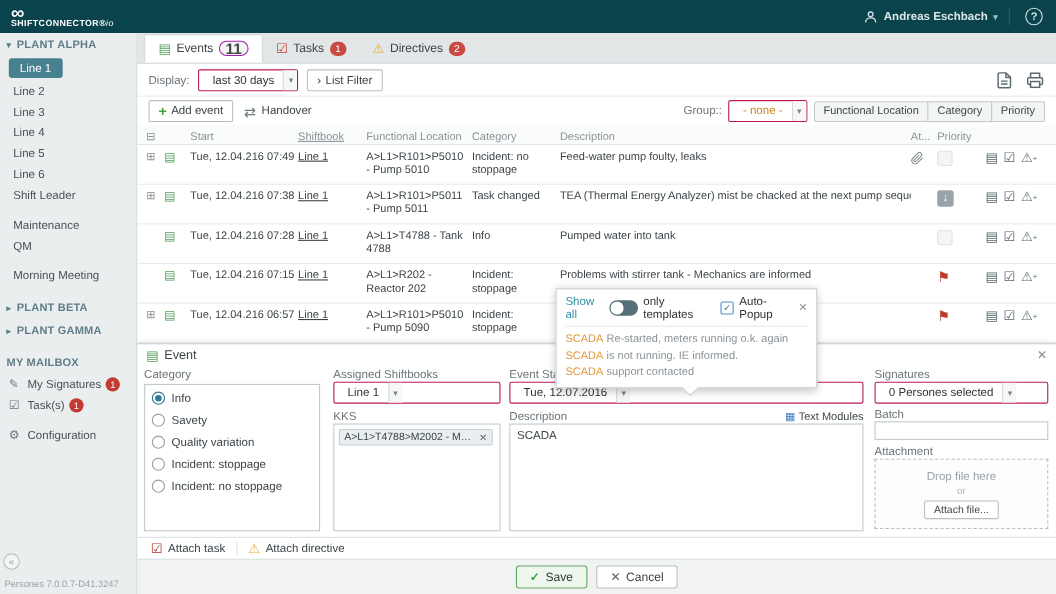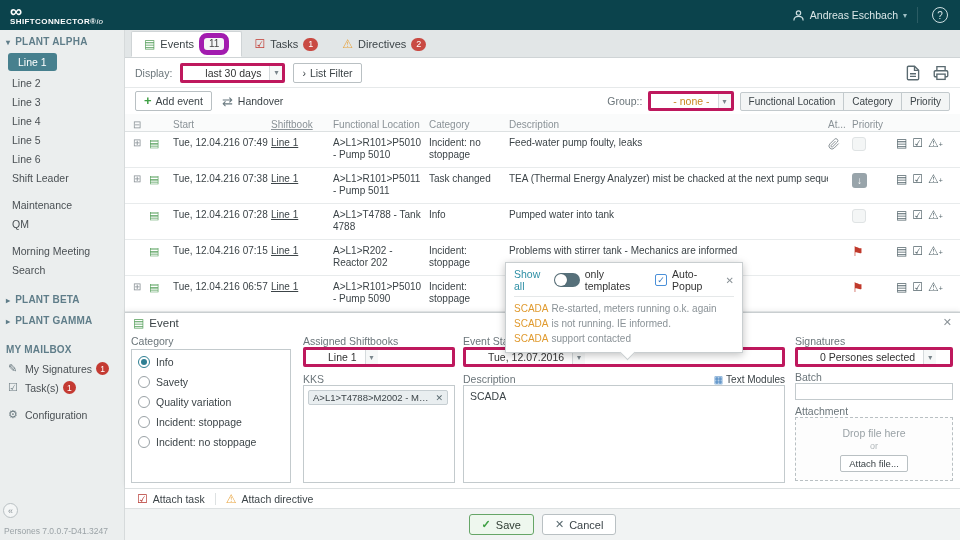--- a/index.html
+++ b/index.html
@@ -6,21 +6,21 @@
   html,body { width:960px; height:540px; overflow:hidden; }
   body { font-family:"Liberation Sans", sans-serif; font-size:11px; color:#333; background:#fff; }
   #app { position:relative; width:960px; height:540px; background:#fff; overflow:hidden; }
 
   
   .topbar { position:absolute; top:0; left:0; width:960px; height:30px; background:#0b434c; display:flex; align-items:center; }
   .brand { display:flex; flex-direction:column; justify-content:center; padding-left:10px; color:#fff; line-height:1; }
   .brand .inf { font-size:17px; font-weight:bold; line-height:13px; }
   .brand .bname { font-size:8px; font-weight:bold; letter-spacing:.4px; }
   .brand .bname i { font-weight:normal; font-style:italic; }
-  .topbar-right { margin-left:auto; display:flex; align-items:center; gap:10px; padding-right:12px; color:#cfe0e2; }
+  .topbar-right { margin-left:auto; display:flex; align-items:center; gap:10px; padding-right:12px; color:#cfe0e2;font-weight:bold; }
   .userbox { display:flex; align-items:center; gap:5px; font-size:10.5px; color:#dbe7e8; cursor:pointer; }
   .user-ico { width:13px; height:13px; }
   .chev-s { font-size:8px; color:#9fbfc4; }
   .help { width:16px; height:16px; border:1px solid #cfe0e2; border-radius:50%; font-size:10px; display:flex; align-items:center; justify-content:center; color:#dbe7e8; margin-left:4px; }
   .topdiv { width:1px; height:16px; background:#2b5c64; }
 
   
   .sidebar { position:absolute; top:30px; left:0; width:125px; height:510px; background:#ebeeee; border-right:1px solid #d6dadb; font-size:10.5px; color:#4a5054; }
   .sb-sec { font-size:10px; font-weight:bold; color:#5f7d89; padding:6px 6px 4px 6px; letter-spacing:.2px; cursor:pointer; }
   .sb-sec .arr { color:#5f7d89; font-size:8px; margin-right:2px; }
@@ -33,27 +33,27 @@
   .collapse-btn { position:absolute; left:3px; bottom:22px; width:15px; height:15px; border:1px solid #b9c0c3; border-radius:50%; color:#8a9297; font-size:9px; display:flex; align-items:center; justify-content:center; background:#f4f6f6; cursor:pointer; }
   .version { position:absolute; left:4px; bottom:4px; font-size:8.5px; color:#9aa2a6; }
 
   
   .tabstrip { position:absolute; top:30px; left:125px; width:835px; height:28px; background:#e2e6e7; border-bottom:1px solid #cfd4d6; display:flex; align-items:flex-end; padding-left:6px; }
   .tab { height:26px; display:flex; align-items:center; gap:5px; padding:0 12px; font-size:11px; color:#3c4448; cursor:pointer; }
   .tab.active { background:#fff; border:1px solid #cfd4d6; border-bottom:1px solid #fff; border-radius:2px 2px 0 0; }
   .tico-ev { color:#57a05c; font-size:12px; }
   .tico-task { color:#c23b33; font-size:12px; }
   .tico-dir { color:#e8a33d; font-size:12px; }
-  .cnt-l { background:#f4f6f6; border:5px solid #a21caf; color:#444; border-radius:8px; font-size:10px; padding:0 5px; line-height:12px; }
+  .cnt-l { background:#f4f6f6; border:1px solid #a21caf; color:#444; border-radius:8px; font-size:14px; padding:0 5px; line-height:12px;font-weight:bold; }
   .cnt-r { background:#c94a43; color:#fff; border-radius:8px; font-size:9px; padding:0 5px; line-height:13px; }
 
   
   .filterrow { position:absolute; top:58px; left:125px; width:835px; height:30px; background:#fff; border-bottom:1px solid #e6e9ea; display:flex; align-items:center; padding:0 10px; gap:8px; }
   .lbl { font-size:10.5px; color:#6b757a;text-align:center; }
-  .selectbox { height:20px; border:3px solid #be185d; border-radius:2px; background:#fff; display:inline-flex; align-items:center; font-size:10.5px; color:#333; padding-left:22px; cursor:pointer; }
+  .selectbox { height:20px; border:1px solid #be185d; border-radius:2px; background:#fff; display:inline-flex; align-items:center; font-size:10.5px; color:#333; padding-left:12px; cursor:pointer; }
   .selectbox .chev { margin-left:8px; color:#7a868c; font-size:8px; border-left:1px solid #d5dadc; padding:0 4px; height:100%; display:flex; align-items:center; background:#f6f8f8; }
   .btn { height:20px; border:1px solid #b9c0c3; border-radius:2px; background:#fff; display:inline-flex; align-items:center; gap:4px; font-size:10.5px; color:#3c4448; padding:0 8px; cursor:pointer; }
   .fr-icons { margin-left:auto; display:flex; gap:10px; align-items:center; }
   .icobtn { width:18px; height:18px; color:#5a6a70; cursor:pointer; }
   .icobtn svg { width:100%; height:100%; }
 
   
   .toolbar { position:absolute; top:88px; left:125px; width:835px; height:26px; background:#fff; display:flex; align-items:center; padding:0 10px; gap:10px; }
   .plus { color:#3fa044; font-weight:bold; font-size:13px; line-height:10px; }
   .handover { display:inline-flex; align-items:center; gap:5px; font-size:10.5px; color:#3c4448; cursor:pointer; }
@@ -171,21 +171,20 @@
     <div class="sb-item">Line 3</div>
     <div class="sb-item">Line 4</div>
     <div class="sb-item">Line 5</div>
     <div class="sb-item">Line 6</div>
     <div class="sb-item">Shift Leader</div>
     <div class="sb-gap"></div>
     <div class="sb-item">Maintenance</div>
     <div class="sb-item">QM</div>
     <div class="sb-gap"></div>
     <div class="sb-item">Morning Meeting</div>
-    <div class="sb-item">Search</div>
     <div class="sb-gap"></div>
     <div class="sb-sec"><span class="arr">▸</span> <span>PLANT BETA</span></div>
     <div class="sb-sec"><span class="arr">▸</span> <span>PLANT GAMMA</span></div>
     <div class="sb-gap"></div>
     <div class="sb-sec"><span>MY MAILBOX</span></div>
     <div class="sb-mail">
       <span class="mico">✎</span>
       <span>My Signatures</span>
       <span class="badge-r">1</span>
     </div>

